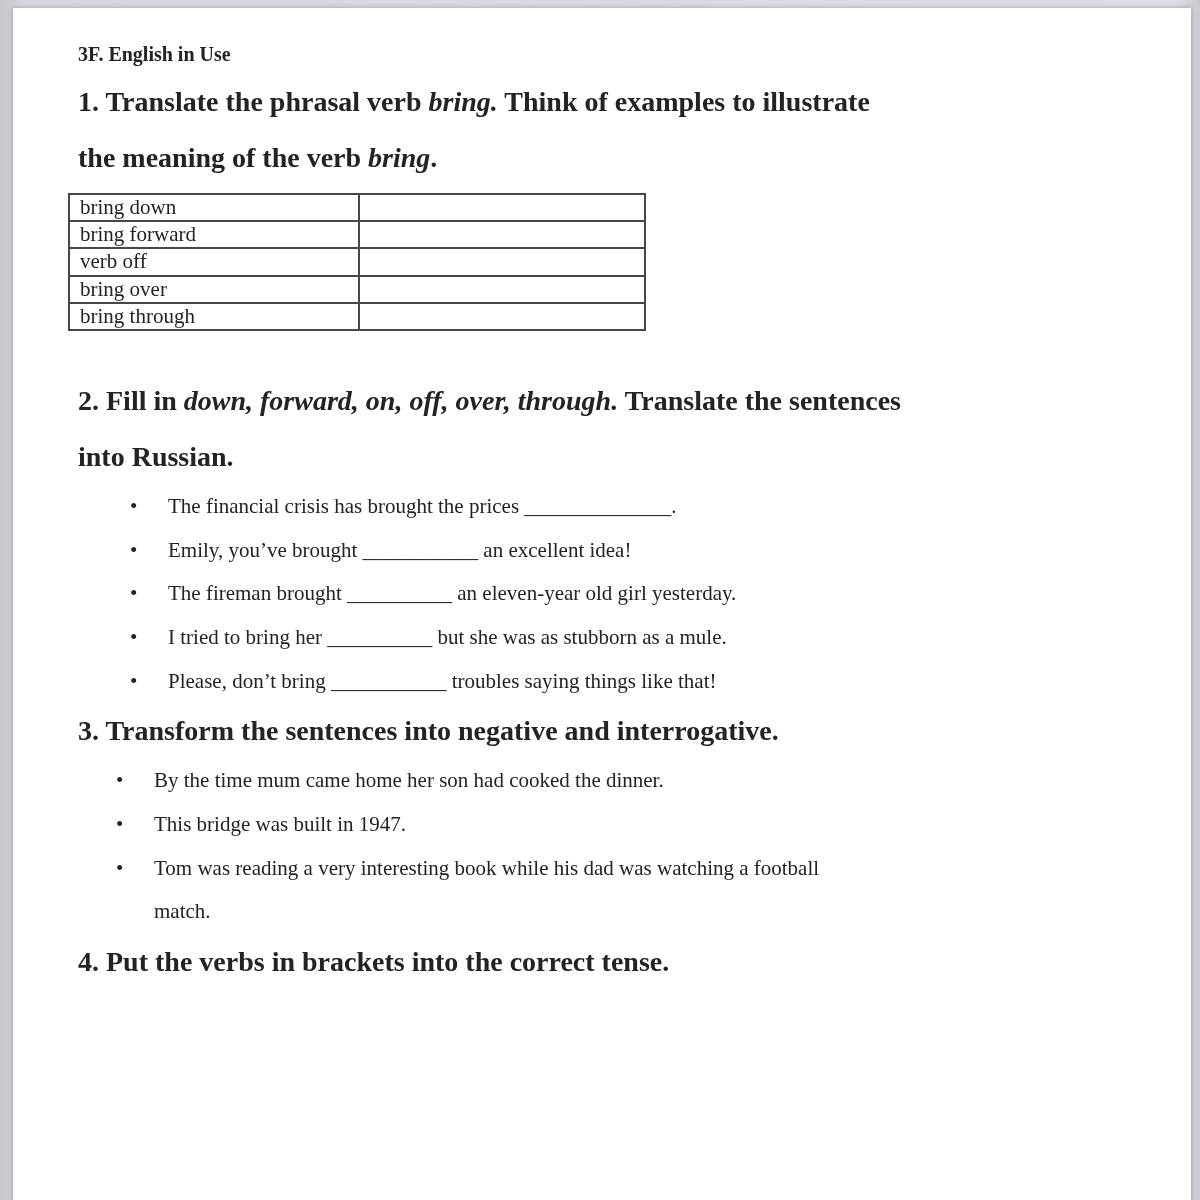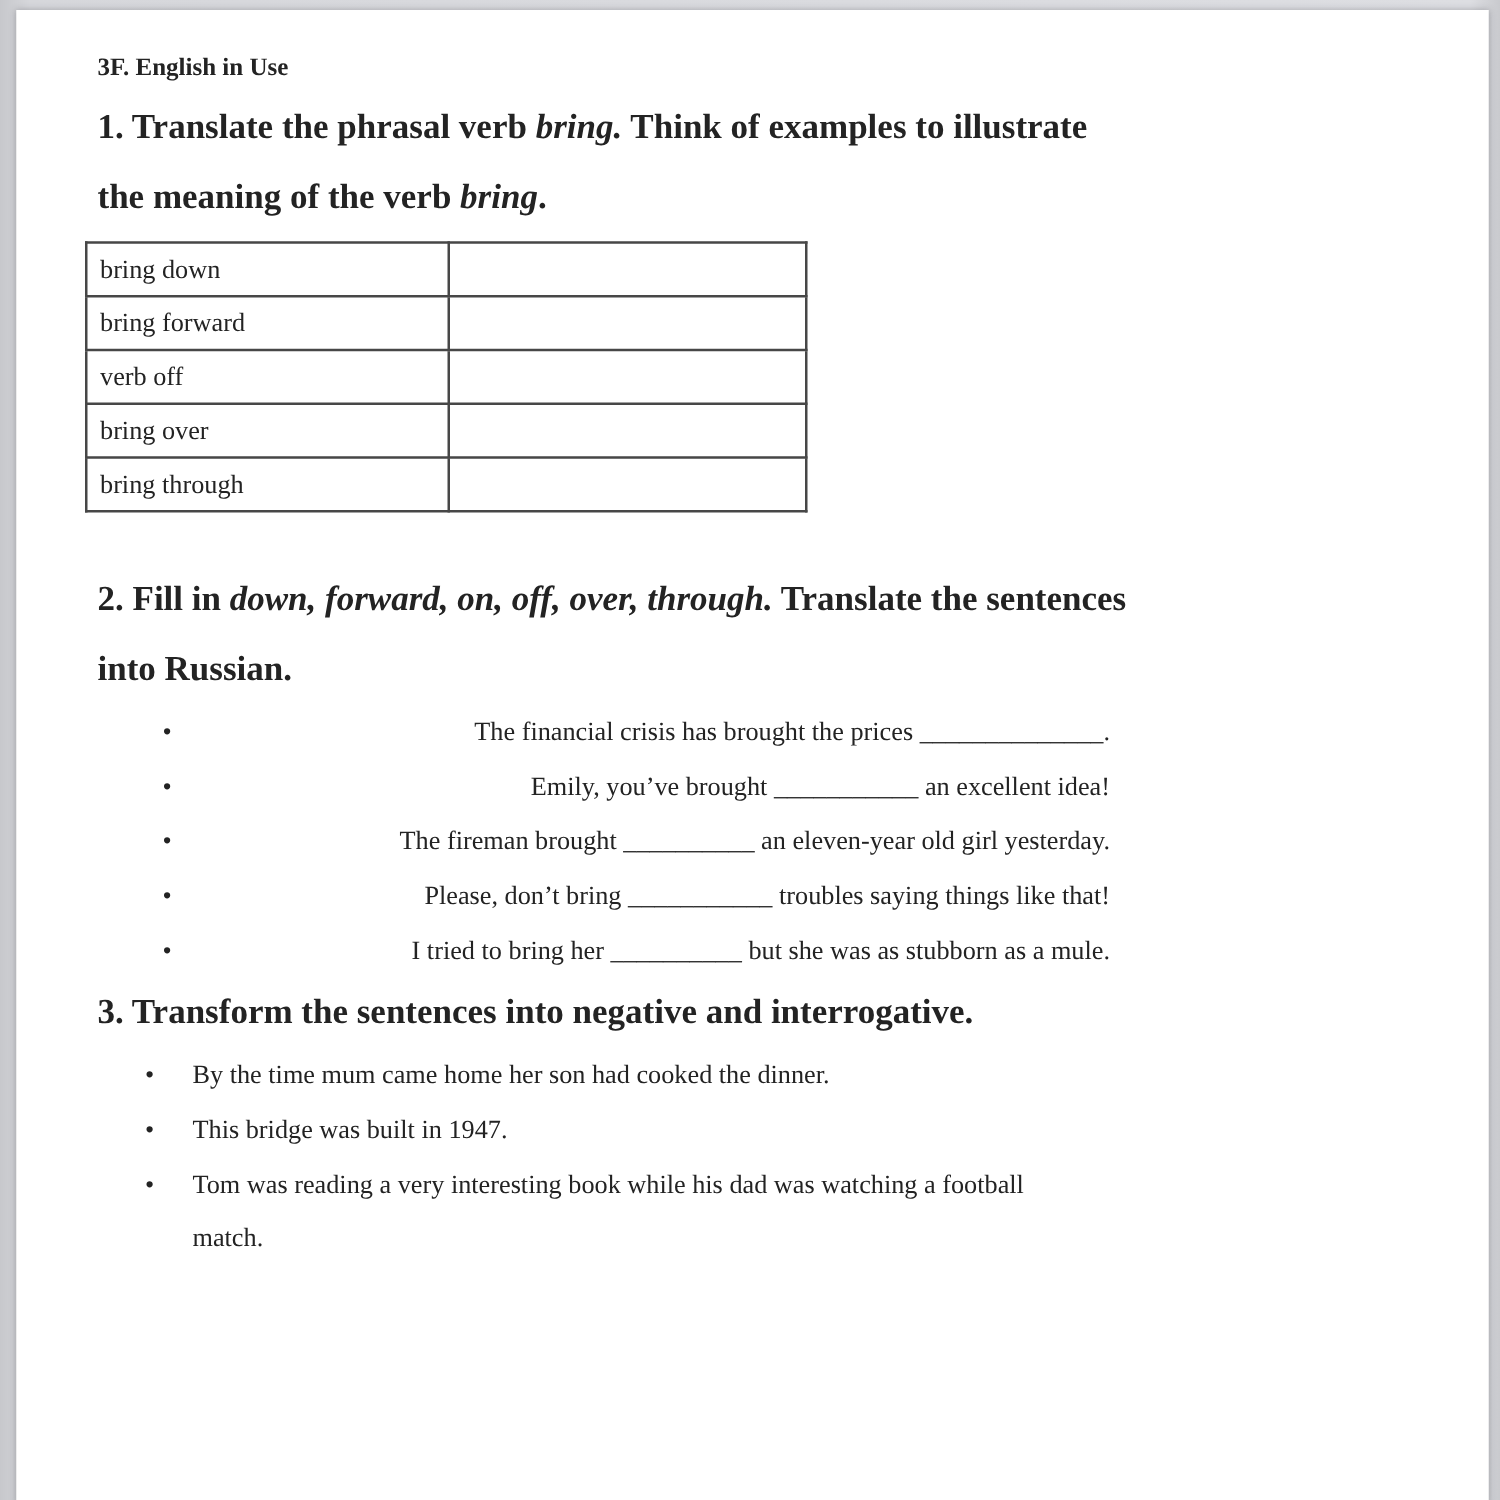--- a/index.html
+++ b/index.html
@@ -57,37 +57,37 @@
   .h-gap-top { margin-top: 42px; }
 
   table.phrasal-table {
     border-collapse: collapse;
     margin: 7px 0 0 0;
     table-layout: fixed;
     width: 576px;
   }
   table.phrasal-table td {
     border: 2px solid #474747;
-    height: 43px;
+    height: 27px;
     font-size: 21px;
     padding: 0 8px 0 10px;
     vertical-align: middle;
     line-height: 1.2;
   }
   td.phrase-cell { width: 290px; }
   td.translation-cell { width: 286px; }
 
   ul.sentence-list {
     margin: 0 0 0 10px;
     padding: 0;
     list-style: none;
     font-size: 21px;
     line-height: 2.08;
   }
-  ul.list-indent-wide { padding-left: 90px; width: 810px; text-align: right; }
+  ul.list-indent-wide { padding-left: 90px; width: 810px; }
   ul.list-indent-narrow { padding-left: 76px; width: 800px; }
 
   ul.sentence-list li {
     position: relative;
   }
   ul.sentence-list li::before {
     content: "\2022";
     position: absolute;
     left: -38px;
     top: 0;
@@ -128,27 +128,28 @@
         </tr>
       </tbody>
     </table>
 
     <p class="task-heading h-gap-top"><span>2. Fill in </span><span class="it">down, forward, on, off, over, through.</span><span> Translate the sentences into Russian.</span></p>
 
     <ul class="sentence-list list-indent-wide">
       <li>The financial crisis has brought the prices ______________.</li>
       <li>Emily, you’ve brought ___________ an excellent idea!</li>
       <li>The fireman brought __________ an eleven-year old girl yesterday.</li>
+      <li>I tried to bring her __________ but she was as stubborn as a mule.</li>
       <li>Please, don’t bring ___________ troubles saying things like that!</li>
-      <li>I tried to bring her __________ but she was as stubborn as a mule.</li>
     </ul>
 
     <p class="task-heading">3. Transform the sentences into negative and interrogative.</p>
 
     <ul class="sentence-list list-indent-narrow">
       <li>By the time mum came home her son had cooked the dinner.</li>
       <li>This bridge was built in 1947.</li>
       <li>Tom was reading a very interesting book while his dad was watching a football match.</li>
     </ul>
 
+    <p class="task-heading">4. Put the verbs in brackets into the correct tense.</p>
 
   </div>
 </div>
 
 </body></html>

